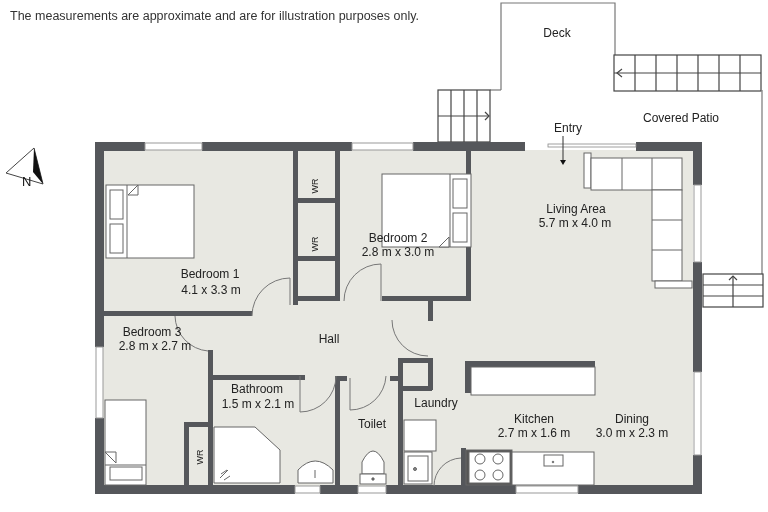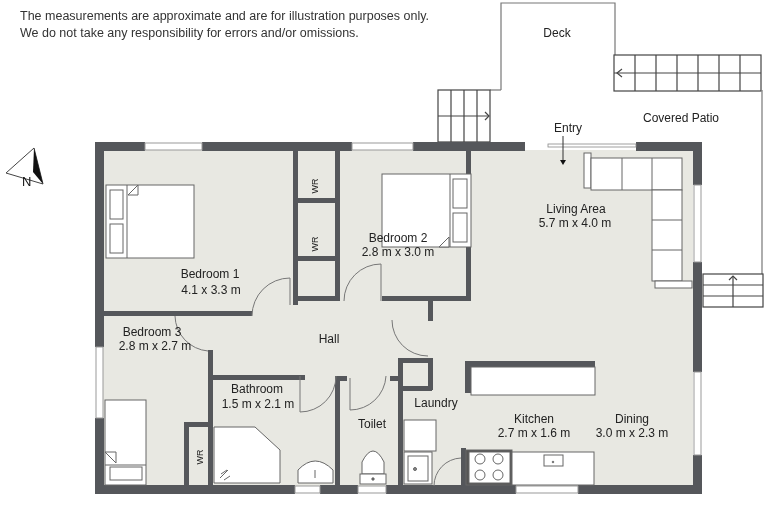--- a/index.html
+++ b/index.html
@@ -1,30 +1,29 @@
 <!DOCTYPE html>
 <html><head>
 <meta charset="utf-8">
 <style>
   html, body { margin:0; padding:0; background:#ffffff; }
   body { width:768px; height:512px; position:relative; overflow:hidden;
          font-family: "Liberation Sans", "DejaVu Sans", sans-serif; }
-  .disclaimer { position:absolute; left:20px; top:8px; font-size:12.5px; line-height:17px; color:#333; }
+  .disclaimer { position:absolute; left:10px; top:8px; font-size:12.5px; line-height:17px; color:#333; }
   .disclaimer div { white-space:nowrap; }
   svg#plan { position:absolute; left:0; top:0; }
   .lbl { font-family: "Liberation Sans", "DejaVu Sans", sans-serif; font-size:12px; fill:#222; text-anchor:middle; }
   .lbl-out { font-family: "Liberation Sans", "DejaVu Sans", sans-serif; font-size:12px; fill:#222; text-anchor:middle; }
   .wr { font-family: "Liberation Sans", "DejaVu Sans", sans-serif; font-size:9px; fill:#222; text-anchor:middle; }
 </style>
 </head>
 <body>
 
 <div class="disclaimer">
   <div>The measurements are approximate and are for illustration purposes only.</div>
-  <div>We do not take any responsibility for errors and/or omissions.</div>
 </div>
 
 <svg id="plan" width="768" height="512" viewBox="0 0 768 512">
 
   <g>
     <polygon points="34,148 43,184 6,173" fill="#fff" stroke="#444" stroke-width="1"></polygon>
     <polygon points="34,148 43,184 33,172" fill="#111"></polygon>
     <text x="22" y="186" font-size="13" fill="#111" font-family="Liberation Sans, sans-serif">N</text>
   </g>
 

